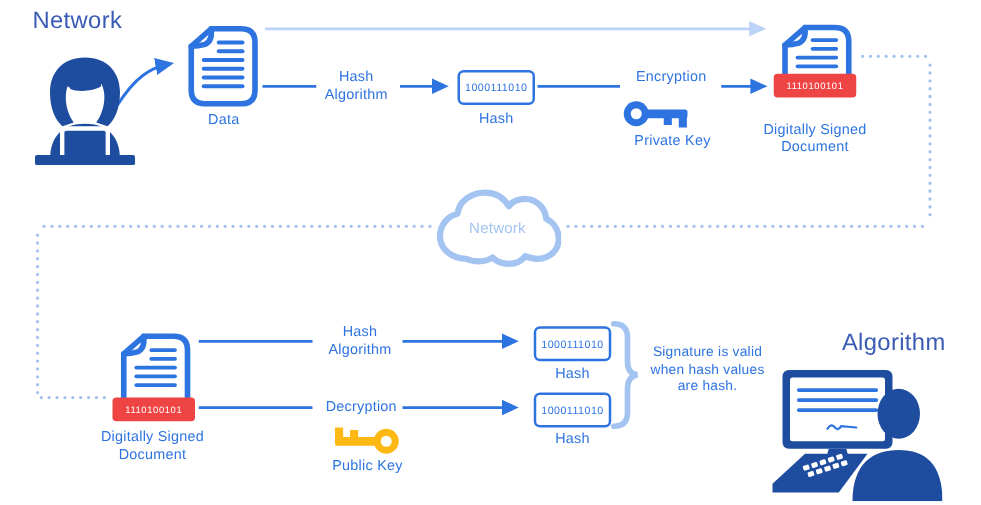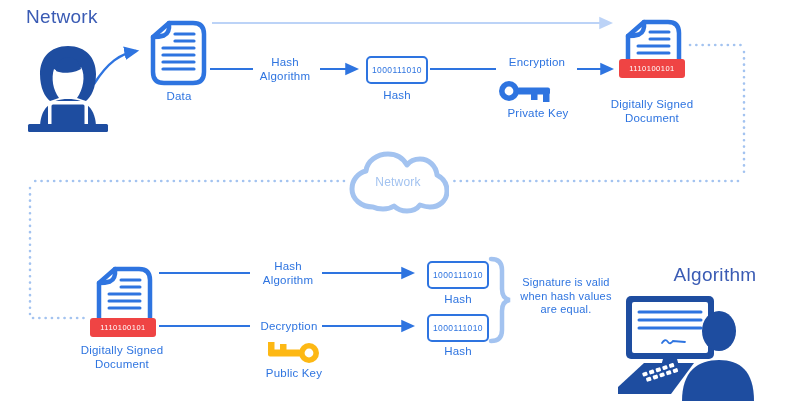--- a/index.html
+++ b/index.html
@@ -188,21 +188,21 @@
   </div>
   <div class="lbl" style="left:427px;top:344px;width:62px">Hash</div>
 
   <svg class="abs" style="left:488px;top:256px" width="26" height="88" viewBox="0 0 26 88">
     <path d="M3 3 Q14 3 14 14 L14 33 Q14 43 22 44 Q14 45 14 55 L14 74 Q14 85 3 85" fill="none" stroke="#a3c3f0" stroke-width="4.5" stroke-linecap="round"></path>
   </svg>
 
   <div class="lbl" style="left:516px;top:276px;width:100px;font-size:11px;line-height:13.5px">
     <span style="display:block">Signature is valid</span>
     <span style="display:block">when hash values</span>
-    <span style="display:block">are equal.</span>
+    <span style="display:block">are hash.</span>
   </div>
 
   <div class="heading" style="left:660px;top:264px;width:110px;text-align:center">Algorithm</div>
 
   <svg class="abs" style="left:616px;top:291px" width="138" height="110" viewBox="0 0 138 110">
     <g fill="#1e4da0">
       <rect x="10" y="5" width="88" height="63" rx="5"></rect>
       <rect x="16" y="11" width="76" height="51" rx="2" fill="#ffffff"></rect>
       <g stroke="#2e74e0" stroke-width="3" stroke-linecap="round" fill="none">
         <line x1="23" y1="21" x2="85" y2="21"></line>

